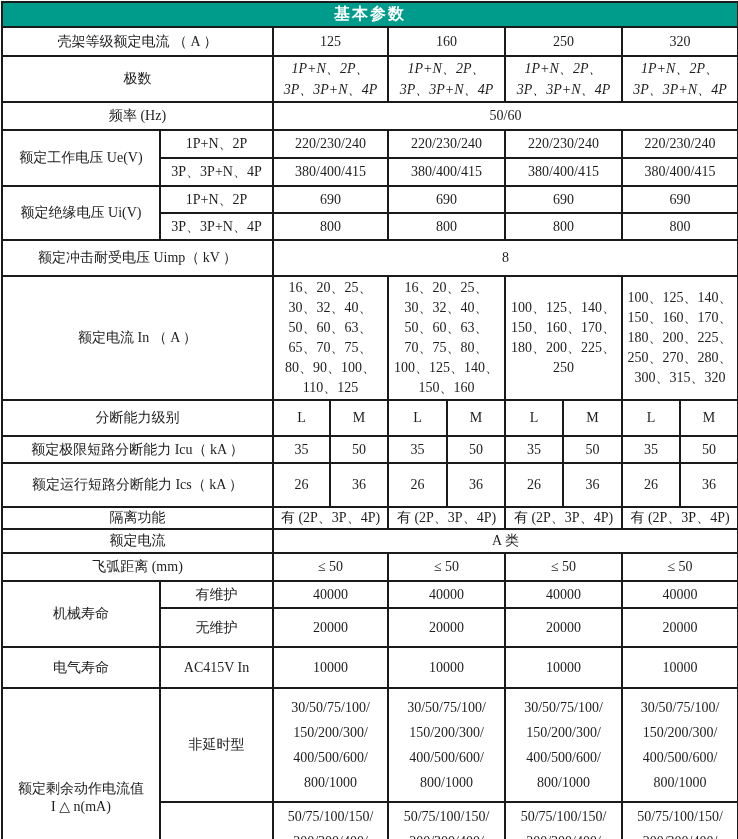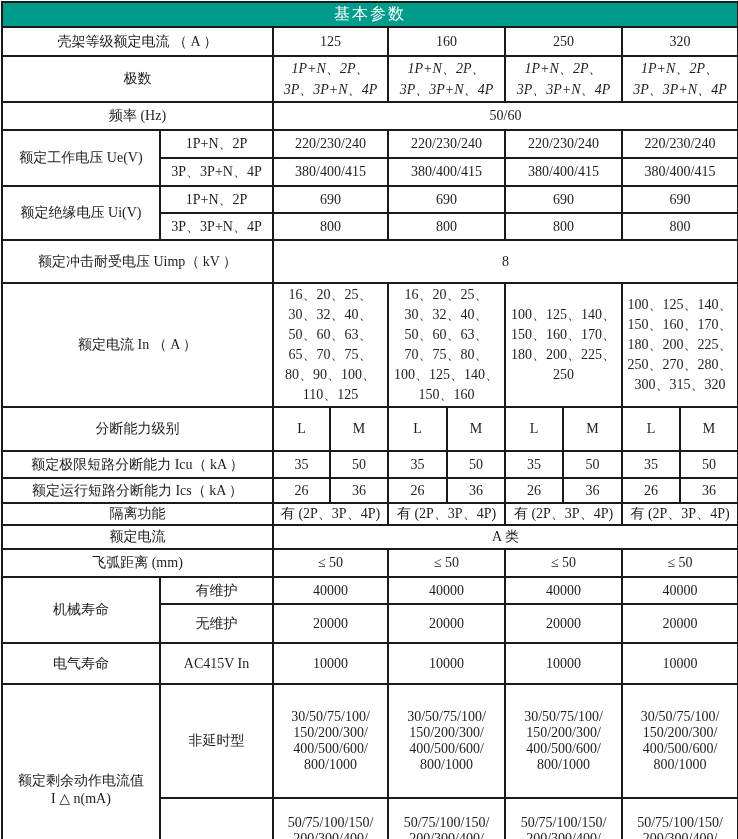--- a/index.html
+++ b/index.html
@@ -26,21 +26,21 @@
   td.ll{border-left-width:1px;}
   th.main-header{
     color:#ffffff;
     font-size:16px;
     letter-spacing:2px;
     padding:2px 0;
   }
   .pre{white-space:pre-line;}
   .left{text-align:left;padding-left:8px;}
   .lh20{line-height:20px;}
-  .lh27{line-height:16px;margin-top:46px;}
+  .lh27{line-height:25px;margin-top:46px;}
   .lh21{line-height:21px;font-style:italic;}
 </style>
 </head>
 <body>
 
 <div class="page">
 <table class="spec">
   <colgroup>
     <col style="width:158px">
         <col style="width:113px">
@@ -49,21 +49,21 @@
     <col style="width:59px">
         <col style="width:58px">
     <col style="width:58px">
         <col style="width:59px">
     <col style="width:58px">
         <col style="width:58px">
   </colgroup>
 
   <tbody>
         <tr style="height:25px">
-    <th class="main-header" id="hdr" colspan="10" style="background: rgb(0, 156, 139);">基本参数</th>
+    <th class="main-header" id="hdr" colspan="10" style="background: rgb(0, 156, 139); font-weight: bold;">基本参数</th>
   </tr>
 
   <tr style="height:29px">
     <td colspan="2">壳架等级额定电流 （ A ）</td>
     <td colspan="2">125</td>
     <td colspan="2">160</td>
     <td colspan="2">250</td>
     <td colspan="2">320</td>
   </tr>
 
@@ -109,21 +109,21 @@
     <td colspan="2">690</td>
   </tr>
   <tr style="height:27px">
     <td class="ll tl">3P、3P+N、4P</td>
     <td colspan="2" class="tl">800</td>
     <td colspan="2" class="tl">800</td>
     <td colspan="2" class="tl">800</td>
     <td colspan="2" class="tl">800</td>
   </tr>
 
-  <tr style="height:43px">
+  <tr style="height:36px">
     <td colspan="2">额定冲击耐受电压 Uimp（ kV ）</td>
     <td colspan="8">8</td>
   </tr>
 
   <tr style="height:117px">
     <td colspan="2">额定电流 In （ A ）</td>
     <td colspan="2" class="pre lh20 left">16、20、25、
 30、32、40、
 50、60、63、
 65、70、75、
@@ -139,45 +139,45 @@
 150、160、170、
 180、200、225、
 250</td>
     <td colspan="2" class="pre lh20 left">100、125、140、
 150、160、170、
 180、200、225、
 250、270、280、
 300、315、320</td>
   </tr>
 
+  <tr style="height:36px">
+    <td colspan="2">分断能力级别</td>
+    <td>L</td>
+    <td class="ll">M</td>
+    <td>L</td>
+    <td class="ll">M</td>
+    <td>L</td>
+    <td class="ll">M</td>
+    <td>L</td>
+    <td class="ll">M</td>
+  </tr>
+
+  <tr style="height:27px">
+    <td colspan="2">额定极限短路分断能力 Icu（ kA ）</td>
+    <td>35</td>
+    <td class="ll">50</td>
+    <td>35</td>
+    <td class="ll">50</td>
+    <td>35</td>
+    <td class="ll">50</td>
+    <td>35</td>
+    <td class="ll">50</td>
+  </tr>
+
   <tr style="height:44px">
-    <td colspan="2">分断能力级别</td>
-    <td>L</td>
-    <td class="ll">M</td>
-    <td>L</td>
-    <td class="ll">M</td>
-    <td>L</td>
-    <td class="ll">M</td>
-    <td>L</td>
-    <td class="ll">M</td>
-  </tr>
-
-  <tr style="height:27px">
-    <td colspan="2">额定极限短路分断能力 Icu（ kA ）</td>
-    <td>35</td>
-    <td class="ll">50</td>
-    <td>35</td>
-    <td class="ll">50</td>
-    <td>35</td>
-    <td class="ll">50</td>
-    <td>35</td>
-    <td class="ll">50</td>
-  </tr>
-
-  <tr style="height:25px">
     <td colspan="2">额定运行短路分断能力 Ics（ kA ）</td>
     <td>26</td>
     <td class="ll">36</td>
     <td>26</td>
     <td class="ll">36</td>
     <td>26</td>
     <td class="ll">36</td>
     <td>26</td>
     <td class="ll">36</td>
   </tr>

